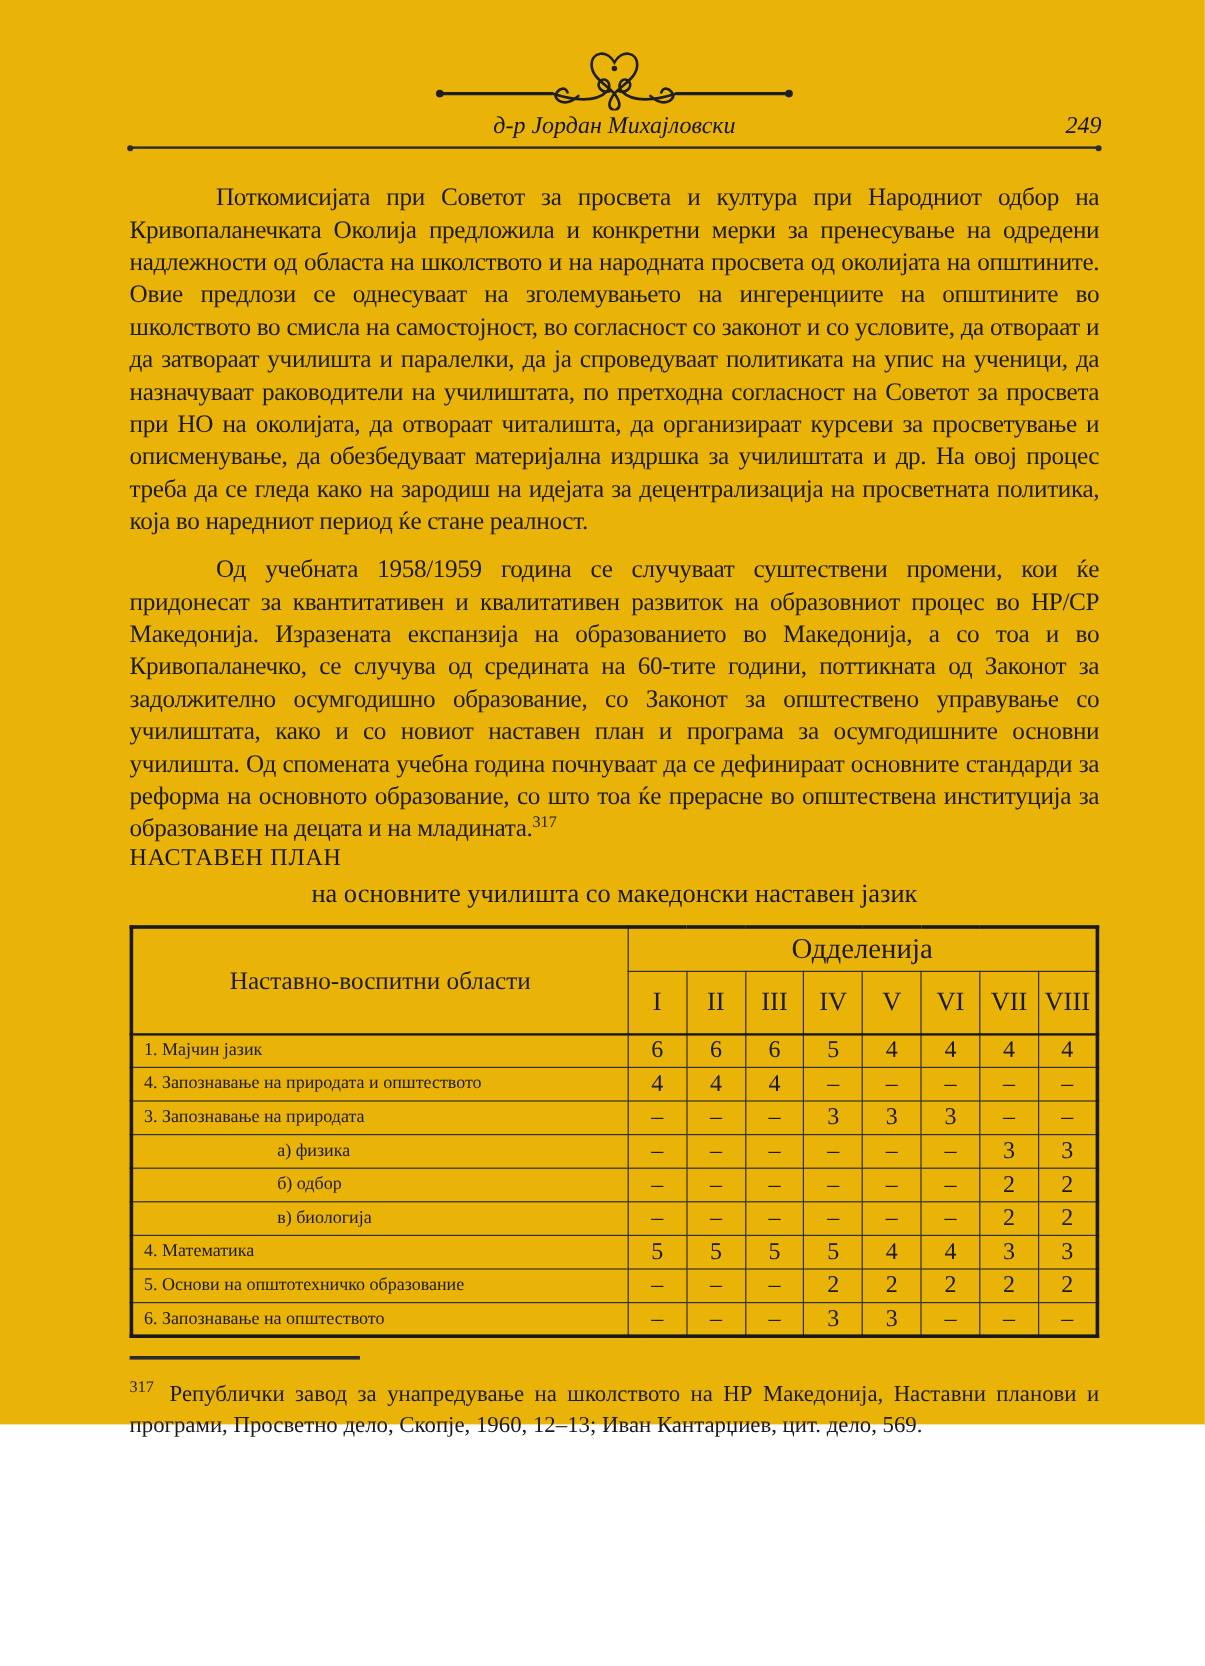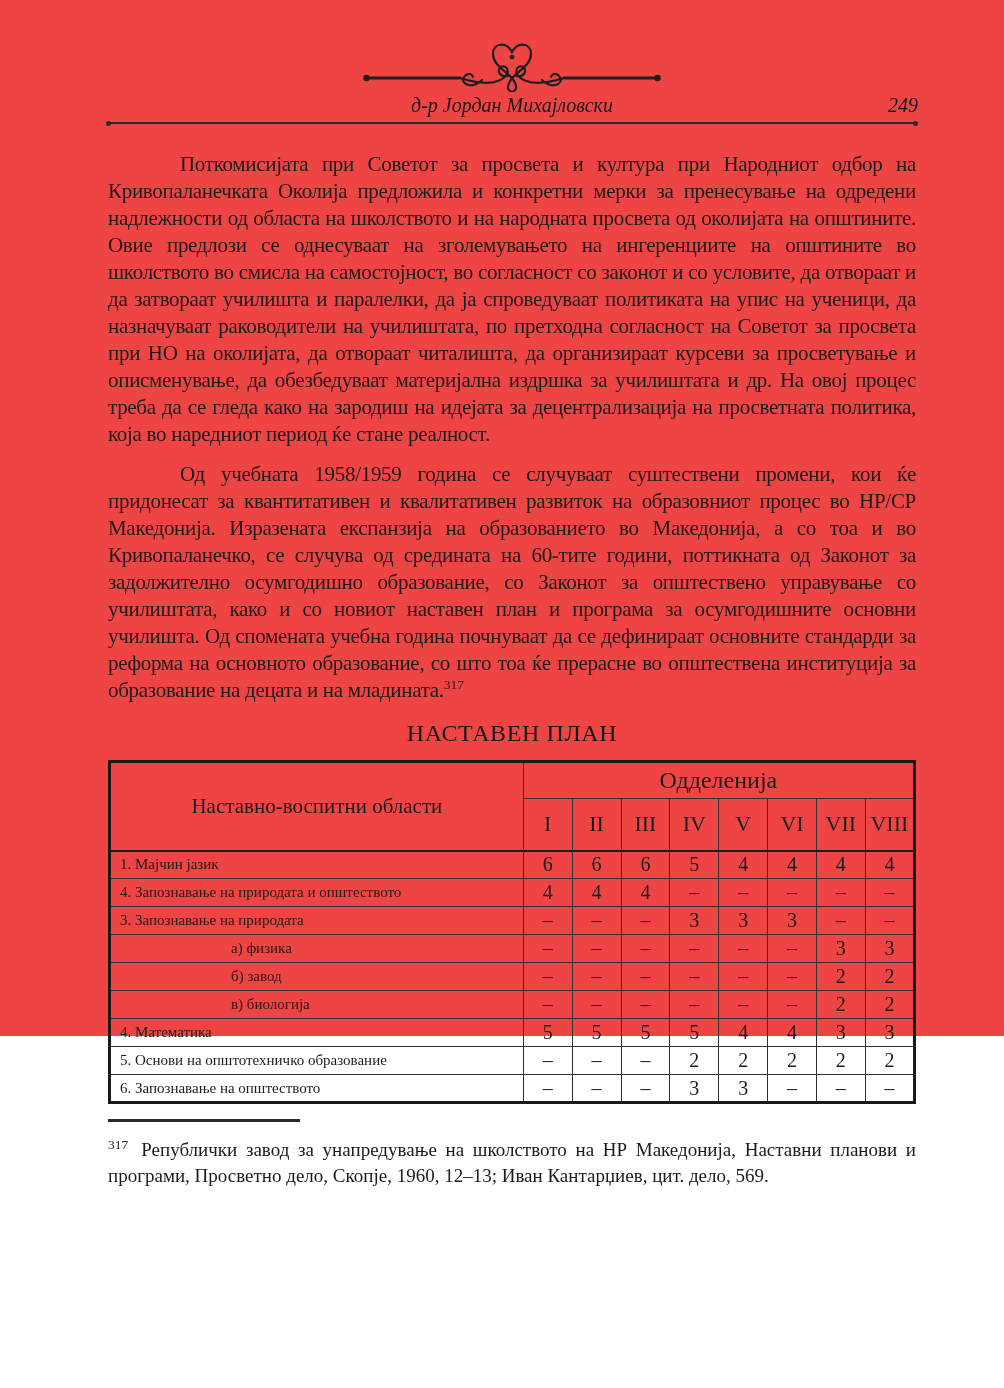--- a/index.html
+++ b/index.html
@@ -5,22 +5,22 @@
   * { box-sizing: border-box; margin: 0; padding: 0; }
   html, body { background: #ffffff; }
   body {
     width: 1004px; height: 1388px;
     font-family: "Liberation Serif", serif;
     color: #1c1c1c;
     overflow: hidden;
   }
   .page {
     position: relative;
-    width: 1004px; height: 1036px;
-    background: #ef4444;
+    width: 1004px; height: 1187px;
+    background: #eab308;
   }
   .content {
     position: absolute;
     left: 108px; top: 0;
     width: 808px;
   }
 
   
   .ornament-wrap { text-align: center; margin-top: 38px; height: 54px; }
   .ornament-wrap svg { display: inline-block; }
@@ -65,23 +65,22 @@
   }
   .bodyp:last-child { margin-bottom: 0; }
   .fn-ref-inline {
     font-size: 13.5px;
     line-height: 0;
     letter-spacing: 0;
   }
 
   
   .plan-title {
-    margin-top: 16px;
-    text-align: center;
-    font-size: 24px;
+    text-align: left;
+    font-size: 20px;
     letter-spacing: 0.6px;
     color: #181818;
   }
   .plan-subtitle {
     margin-top: 5px;
     text-align: center;
     font-size: 22px;
     color: #181818;
   }
 
@@ -174,20 +173,21 @@
       <div class="page-num">249</div>
     </div>
     <div class="top-rule"></div>
 
     <div class="body-text">
       <p class="bodyp">Поткомисијата при Советот за просвета и култура при Народниот одбор на Кривопаланечката Околија предложила и конкретни мерки за пренесување на одредени надлежности од областа на школството и на народната просвета од околијата на општините. Овие предлози се однесуваат на зголемувањето на ингеренциите на општините во школството во смисла на самостојност, во согласност со законот и со условите, да отвораат и да затвораат училишта и паралелки, да ја спроведуваат политиката на упис на ученици, да назначуваат раководители на училиштата, по претходна согласност на Советот за просвета при НО на околијата, да отвораат читалишта, да организираат курсеви за просветување и описменување, да обезбедуваат материјална издршка за училиштата и др. На овој процес треба да се гледа како на зародиш на идејата за децентрализација на просветната политика, која во наредниот период ќе стане реалност.</p>
       <p class="bodyp"><span>Од учебната 1958/1959 година се случуваат суштествени промени, кои ќе придонесат за квантитативен и квалитативен развиток на образовниот процес во НР/СР Македонија. Изразената експанзија на образованието во Македонија, а со тоа и во Кривопаланечко, се случува од средината на 60-тите години, поттикната од Законот за задолжително осумгодишно образование, со Законот за општествено управување со училиштата, како и со новиот наставен план и програма за осумгодишните основни училишта. Од спомената учебна година почнуваат да се дефинираат основните стандарди за реформа на основното образование, со што тоа ќе прерасне во општествена институција за образование на децата и на младината.</span><sup class="fn-ref-inline">317</sup></p>
     </div>
 
     <div class="plan-title">НАСТАВЕН ПЛАН</div>
+    <div class="plan-subtitle">на основните училишта со македонски наставен јазик</div>
 
     <table class="curriculum">
       <colgroup>
         <col style="width:51.4%">
         <col style="width:6.07%">
           <col style="width:6.07%">
           <col style="width:6.07%">
           <col style="width:6.07%">
         <col style="width:6.07%">
           <col style="width:6.07%">
@@ -249,21 +249,21 @@
           <td class="val">–</td>
           <td class="val">–</td>
           <td class="val">–</td>
           <td class="val">–</td>
           <td class="val">–</td>
           <td class="val">–</td>
           <td class="val">3</td>
           <td class="val">3</td>
         </tr>
         <tr>
-          <td class="lbl sub">б) завод</td>
+          <td class="lbl sub">б) одбор</td>
           <td class="val">–</td>
           <td class="val">–</td>
           <td class="val">–</td>
           <td class="val">–</td>
           <td class="val">–</td>
           <td class="val">–</td>
           <td class="val">2</td>
           <td class="val">2</td>
         </tr>
         <tr>

